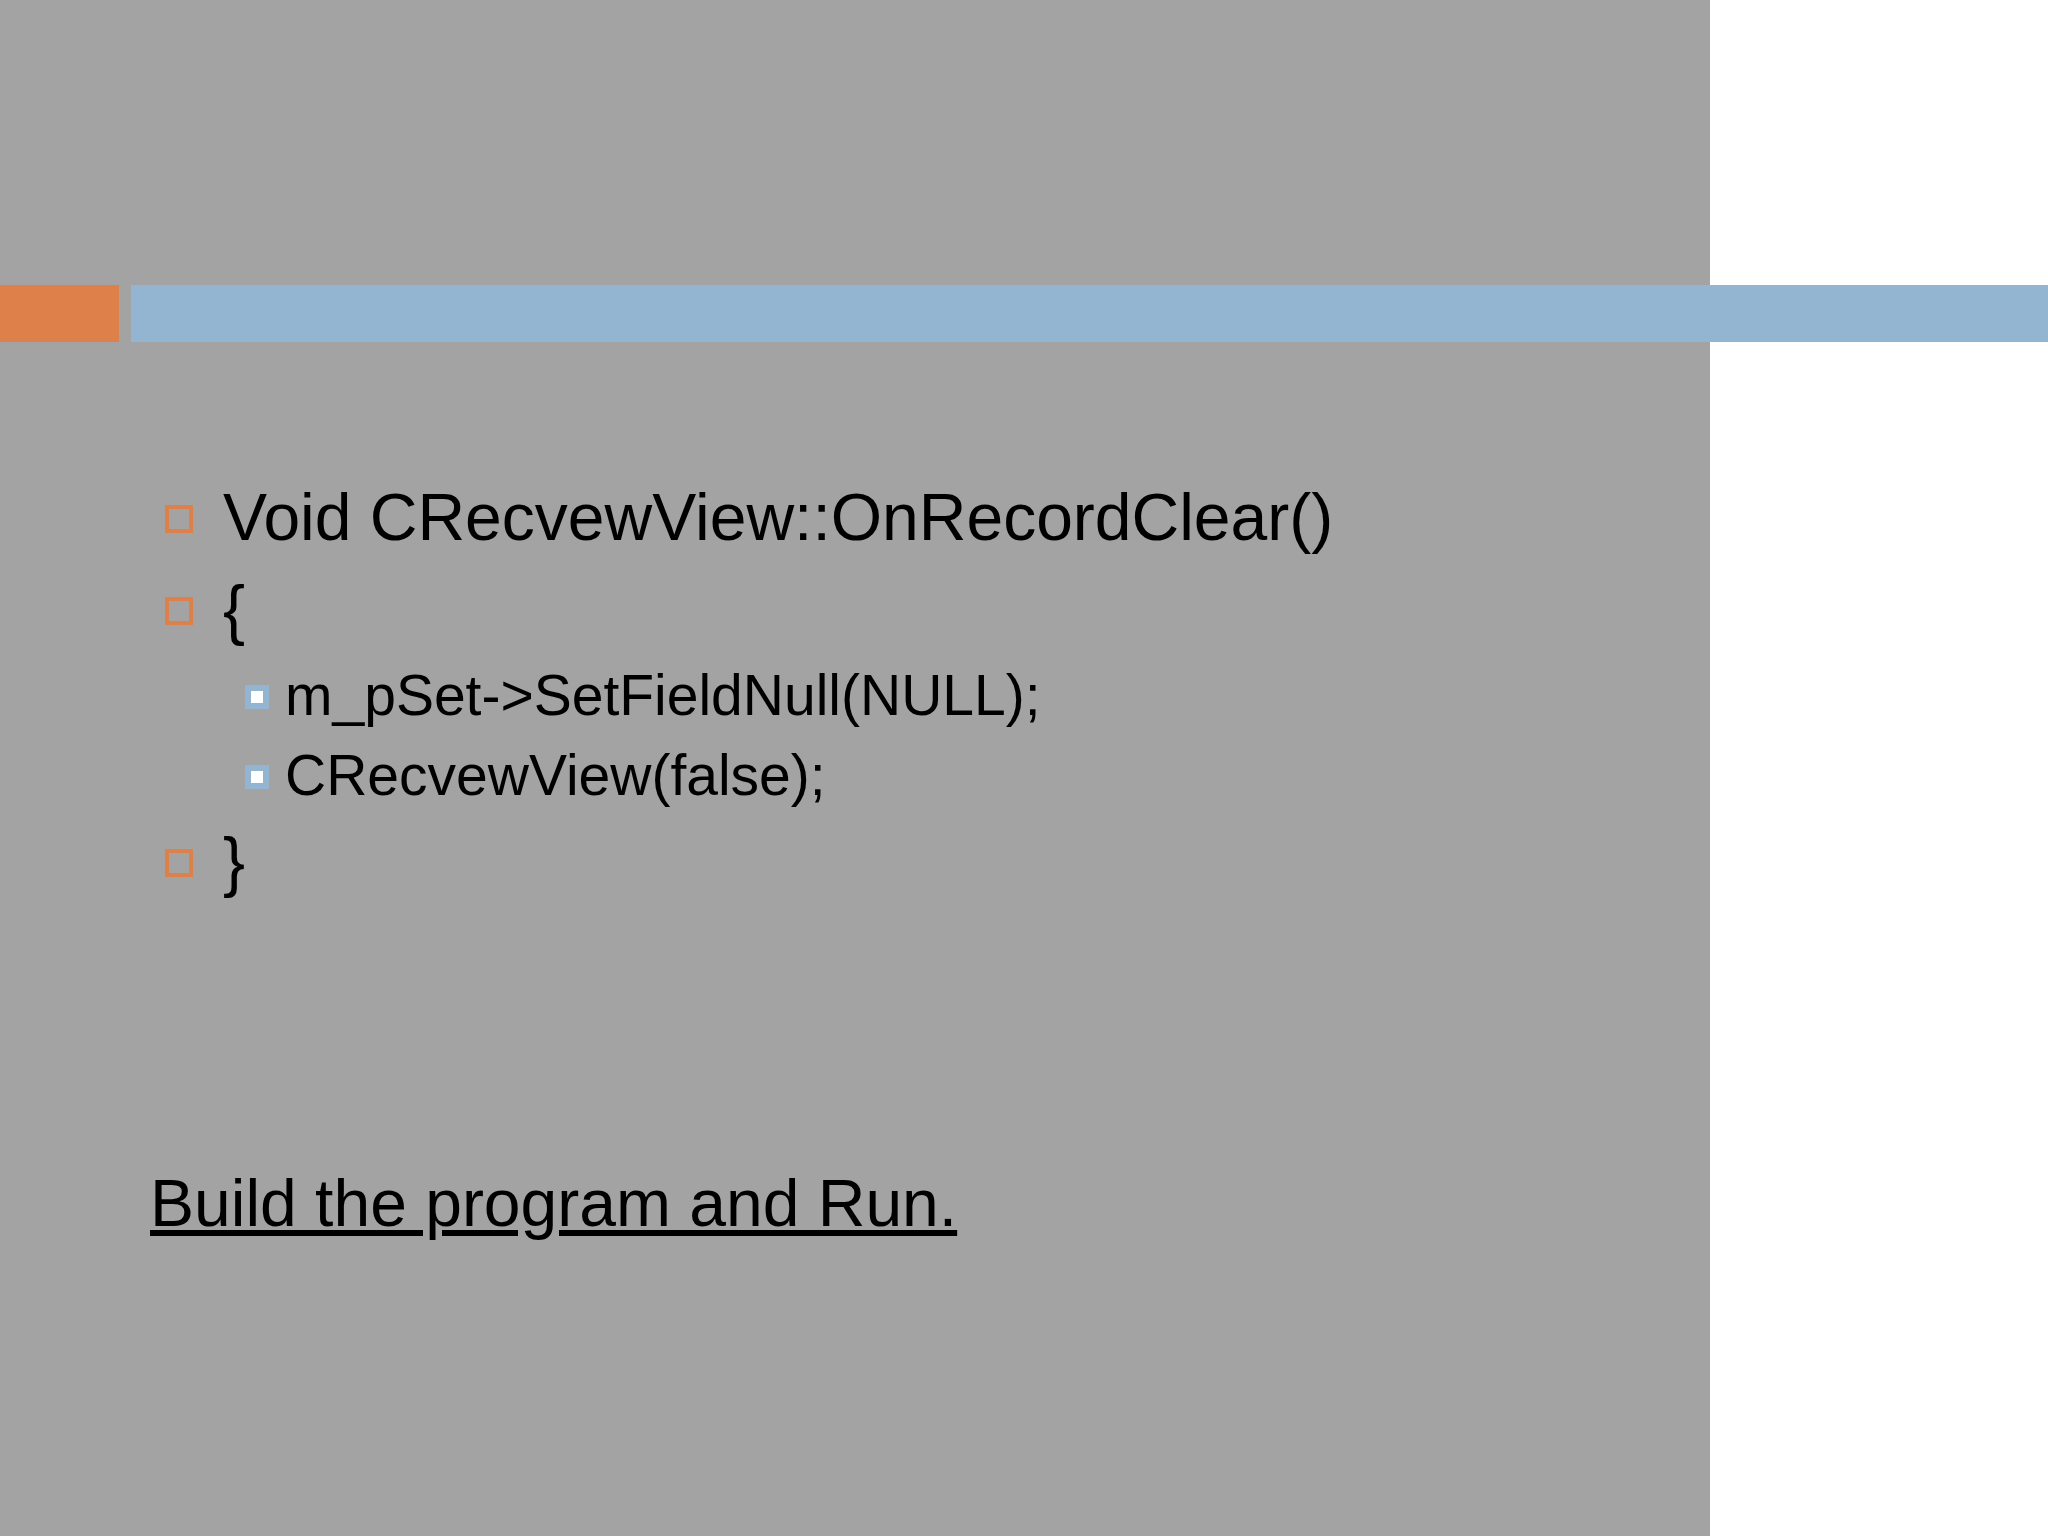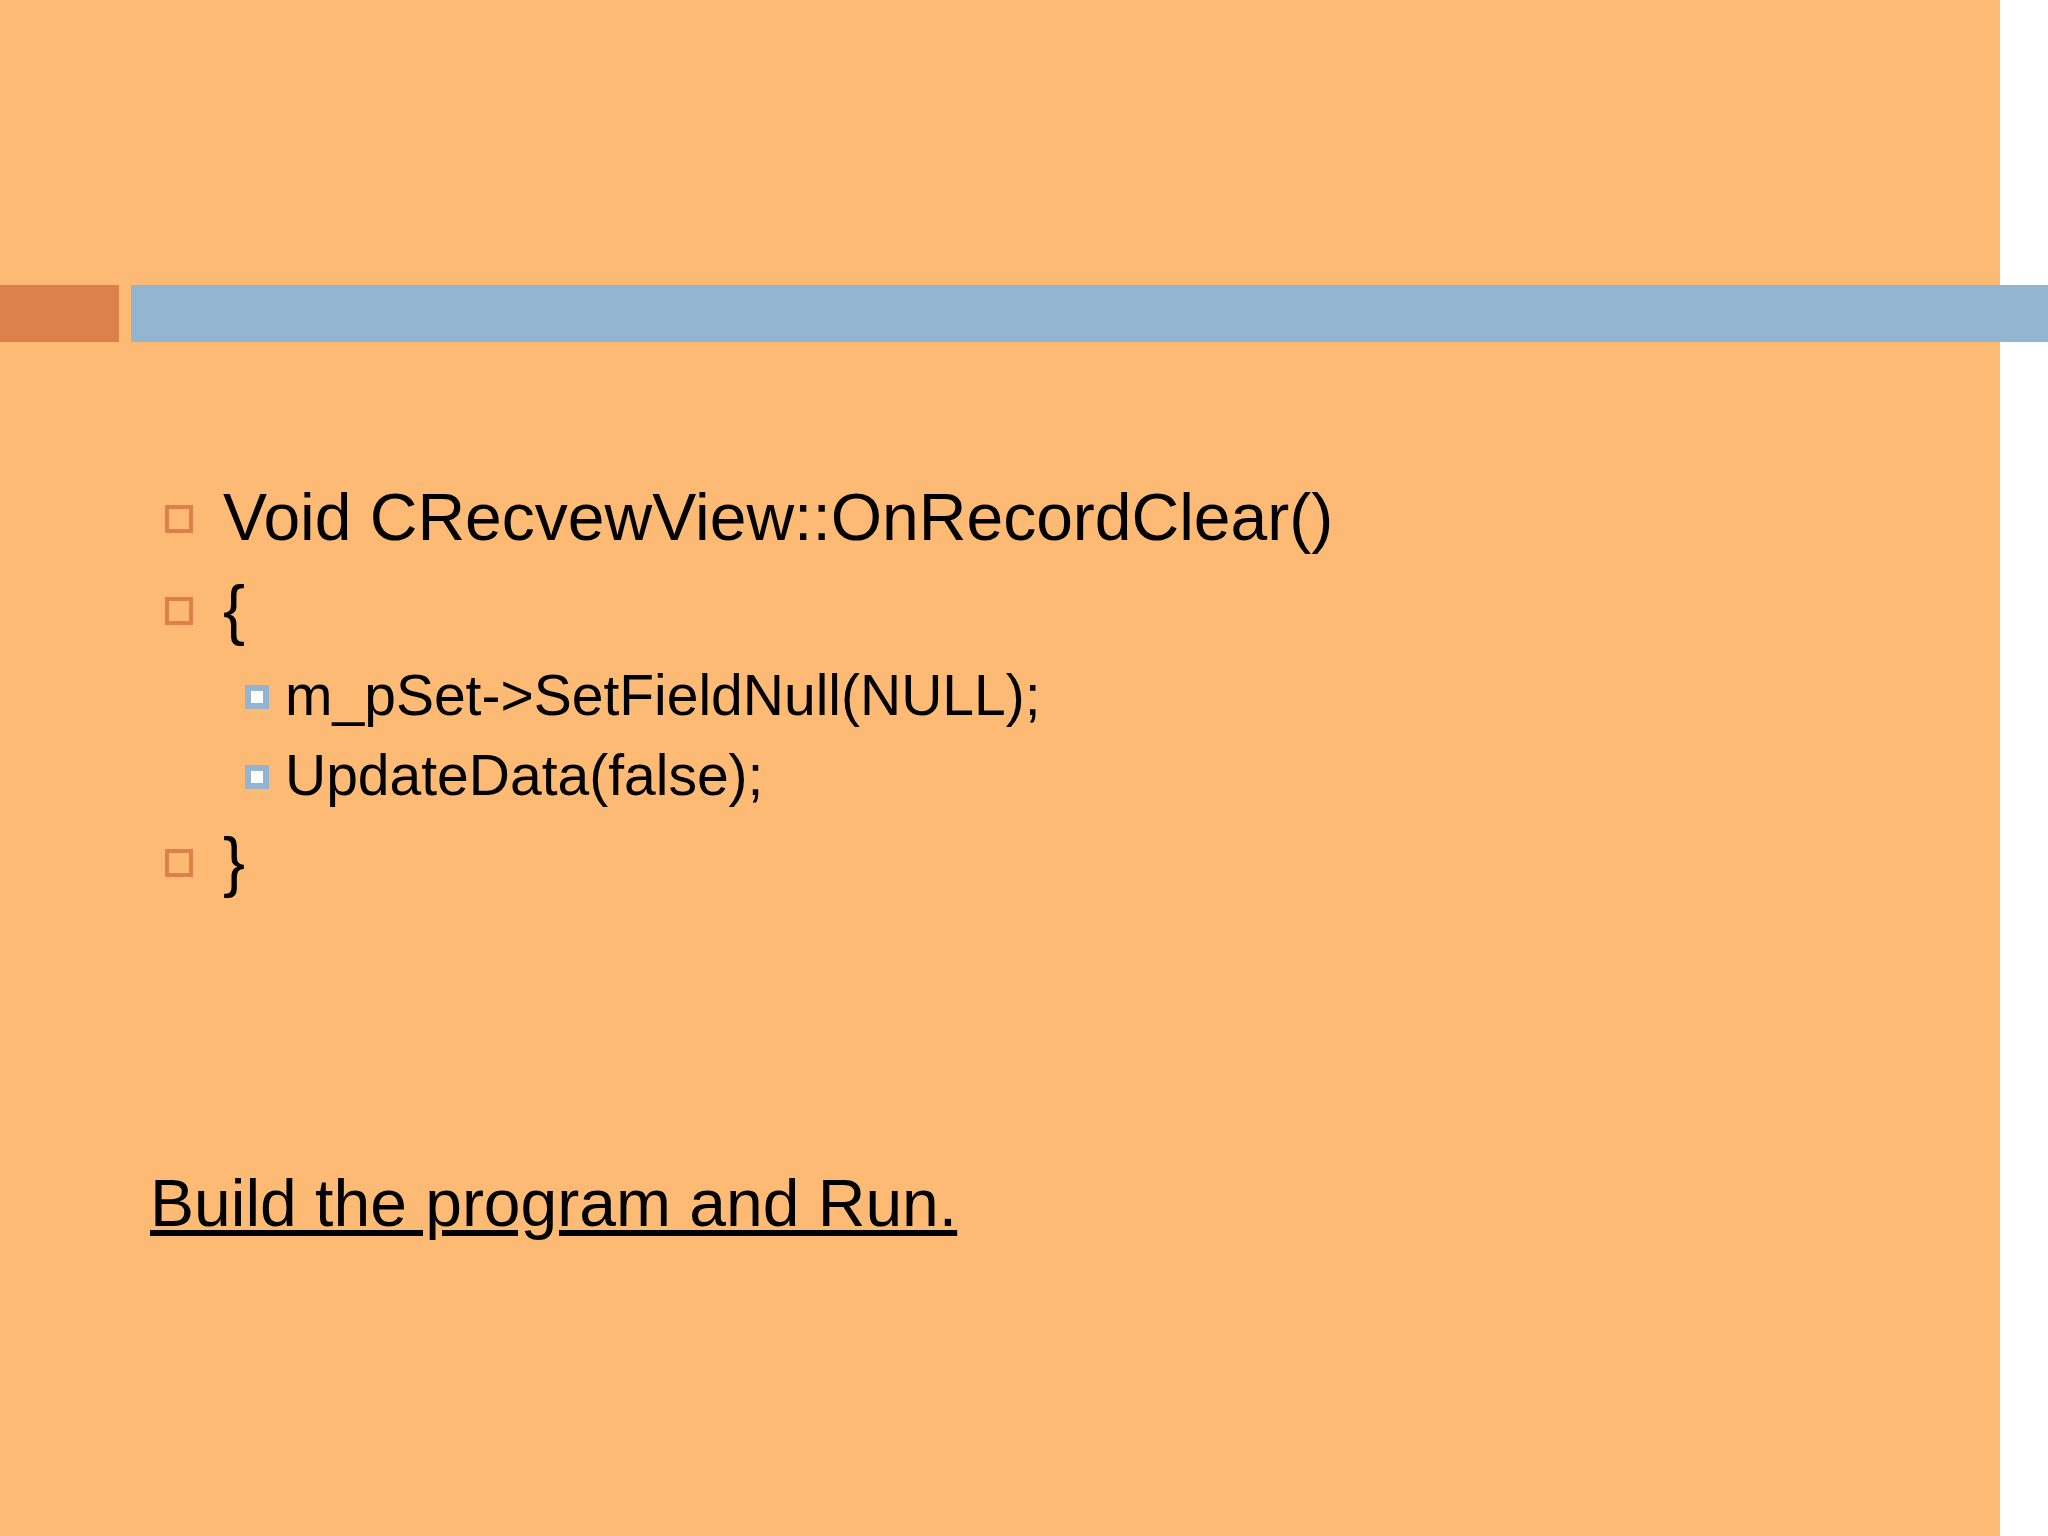--- a/index.html
+++ b/index.html
@@ -12,23 +12,23 @@
     height: 1536px;
     font-family: "Liberation Sans", sans-serif;
     overflow: hidden;
     position: relative;
   }
 
   
   .slide {
     position: absolute;
     inset: 0;
-    width: 2000px;
+    width: 1710px;
     height: 1536px;
-    background: #fdba74;
+    background: #a3a3a3;
   }
 
   
   .header-band {
     position: absolute;
     top: 285px;
     left: 0;
     width: 2048px;
     height: 57px;
   }
@@ -153,21 +153,21 @@
       <span class="text-l1">{</span>
     </div>
 
     <div class="line line-l2">
       <span class="bullet-sq-blue"></span>
       <span class="text-l2">m_pSet-&gt;SetFieldNull(NULL);</span>
     </div>
 
     <div class="line line-l2">
       <span class="bullet-sq-blue"></span>
-      <span class="text-l2">UpdateData(false);</span>
+      <span class="text-l2">CRecvewView(false);</span>
     </div>
 
     <div class="line line-l1">
       <span class="bullet-sq-orange"></span>
       <span class="text-l1">}</span>
     </div>
 
   </div>
 
   <div class="closing">Build the program and Run.</div>

